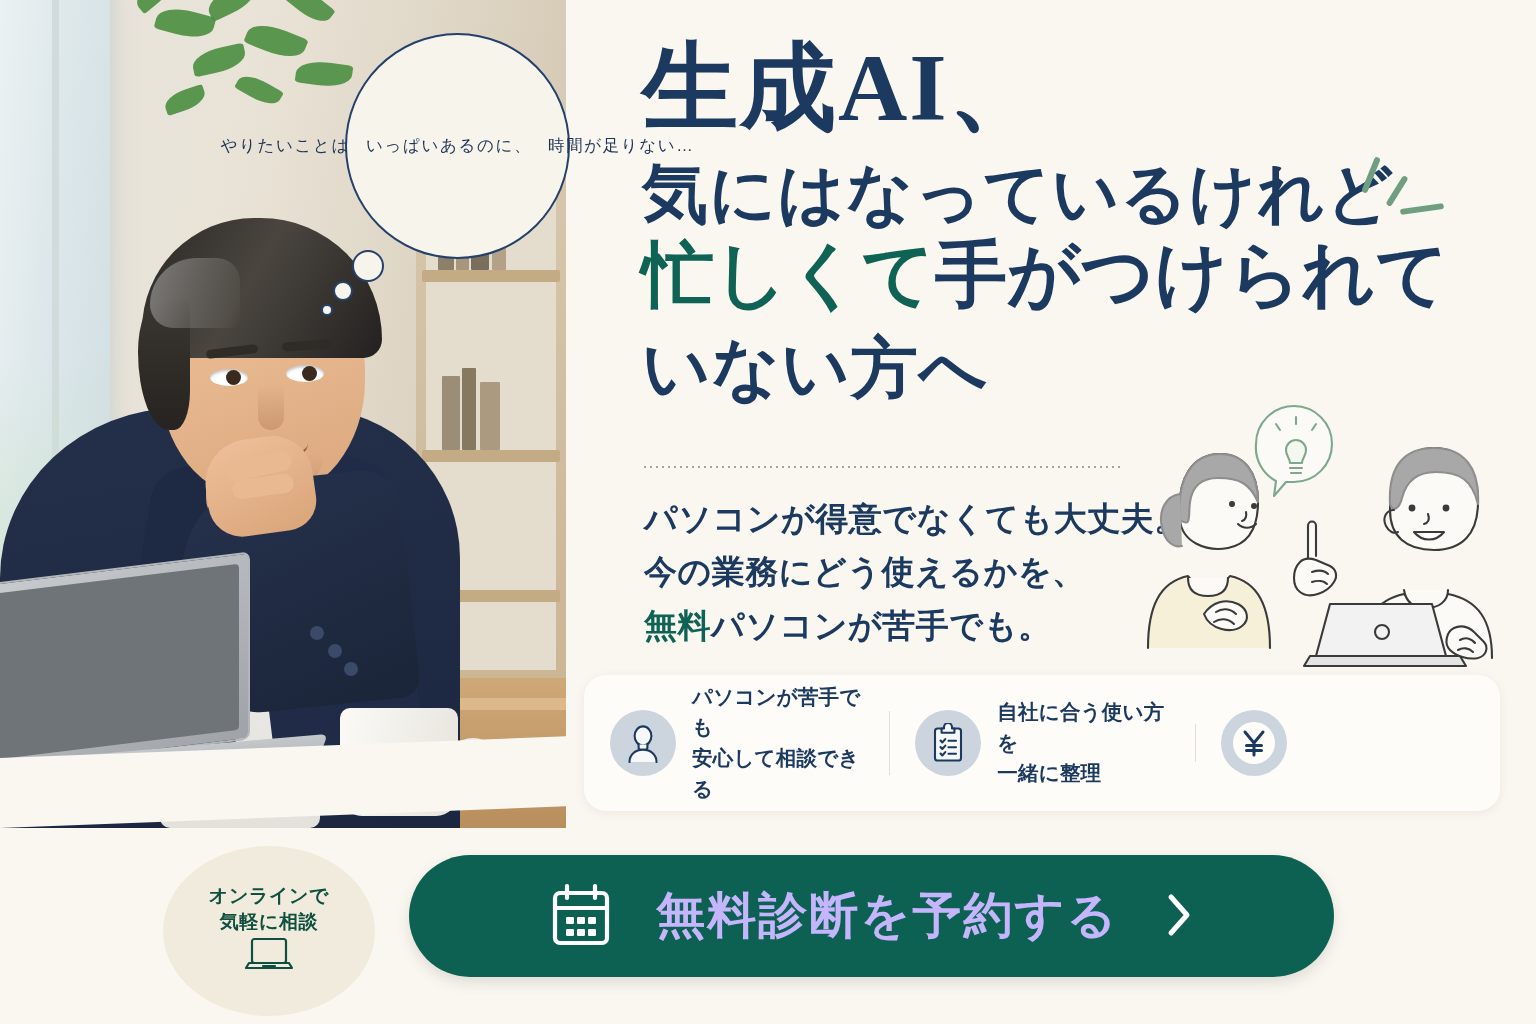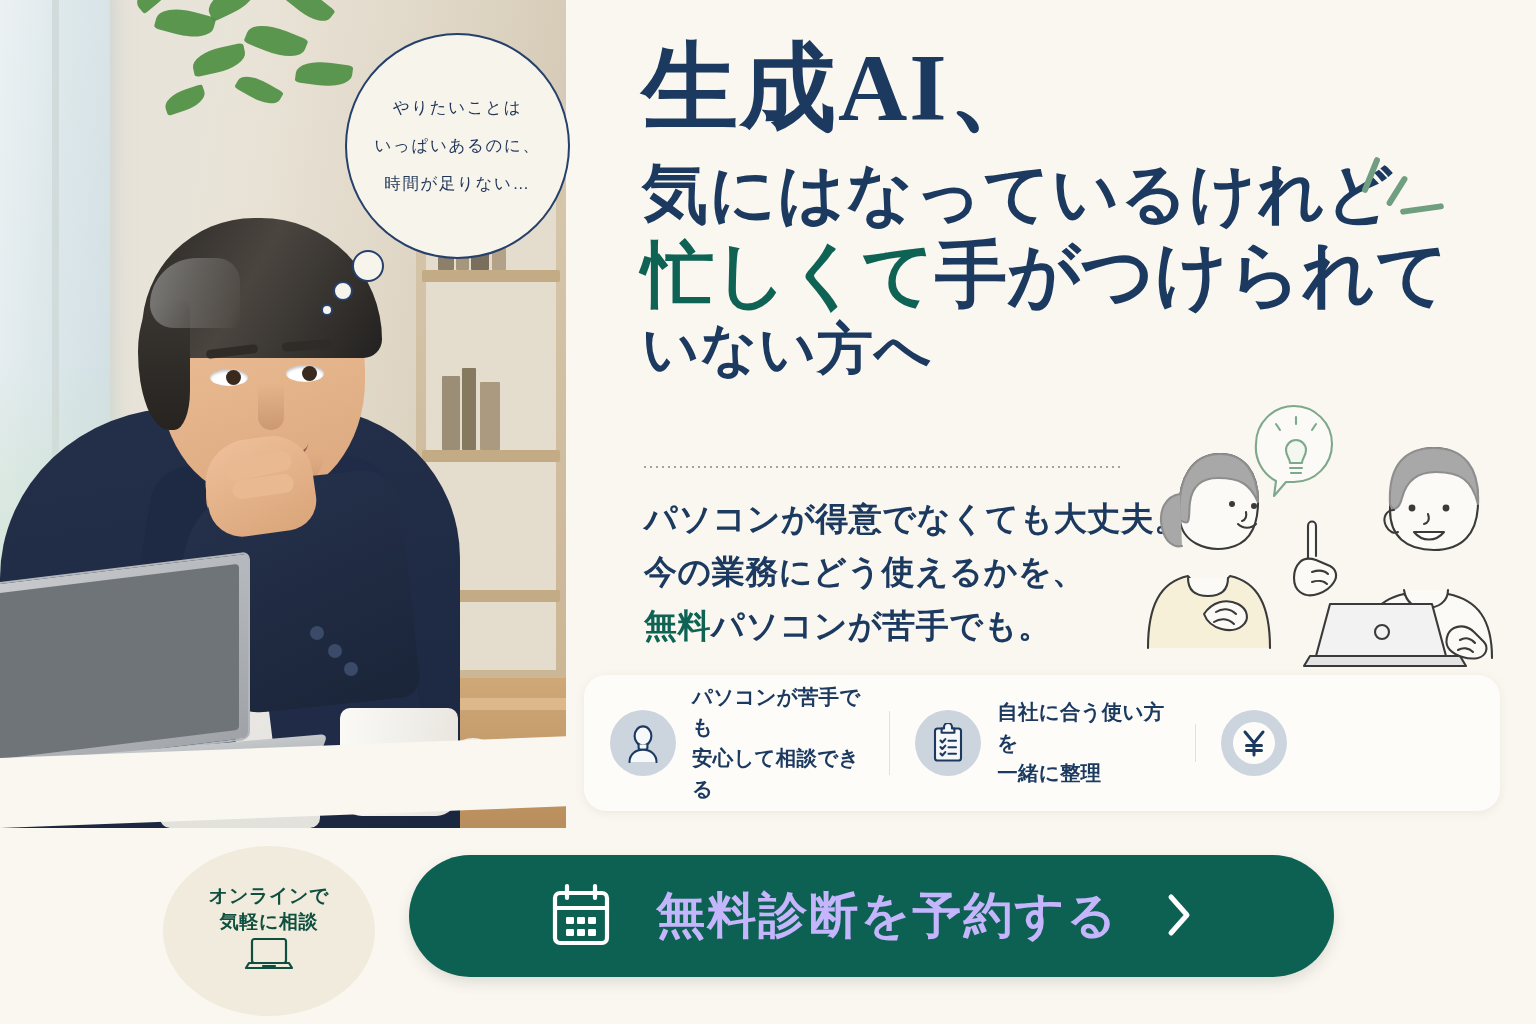--- a/index.html
+++ b/index.html
@@ -102,38 +102,38 @@
     border:13px solid #efece5; border-radius:50%; border-left-color:transparent; }
 
   
   .photo-cut{ position:absolute; left:0; bottom:0; width:100%; height:70px;
     background:#faf7f0; transform-origin:left bottom; transform:skewY(-2.2deg); }
 
   
   .bubble{
     position:absolute; left:345px; top:33px; width:225px; height:226px;
     background:#f7f4ec; border:2.5px solid #25406b; border-radius:50%;
-    display:flex; flex-direction:column; align-items:center; justify-content:center;
+    display:flex; flex-direction:row; align-items:center; justify-content:center;
     gap:16px; padding:0 20px;
   }
   .bubble span{ color:#1f3557; font-size:16.5px; letter-spacing:1.6px; white-space:nowrap; }
   .dot{ position:absolute; background:#f7f4ec; border:2.2px solid #25406b; border-radius:50%; }
   .dot.d1{ left:352px; top:250px; width:32px; height:32px; }
   .dot.d2{ left:333px; top:281px; width:20px; height:20px; }
   .dot.d3{ left:321px; top:304px; width:12px; height:12px; }
 
   
   .right{ position:absolute; left:620px; top:0; width:916px; height:1024px; }
 
   .headline{ position:absolute; left:22px; top:40px; width:840px; color:#1c3a60; }
   .h-line{ font-family:Liberation Serif, serif; font-weight:700; line-height:1.0; }
   .h1{ font-size:96px; letter-spacing:2px; }
   .h2{ font-size:66px; letter-spacing:1px; margin-top:25px;}
   .h3{ font-size:72px; letter-spacing:0px; margin-top:12px;}
-  .h4{ font-size:56px; letter-spacing:1px; margin-top:10px;}
+  .h4{ font-size:67px; letter-spacing:1px; margin-top:24px;}
   .green{ color:#0f6354; }
 
   .sparkle{ position:absolute; left:730px; top:148px; width:110px; height:90px; }
   .spk{ position:absolute; background:#6f9e80; border-radius:4px; }
 
   .divider{ position:absolute; left:24px; top:466px; width:476px; height:2px;
     background:repeating-linear-gradient(90deg,#a9a396 0 2px,transparent 2px 6px); }
 
   .sub{ position:absolute; left:24px; top:492px; color:#1c3a60;
     font-size:33px; line-height:1.62; font-weight:700; letter-spacing:.5px; }

